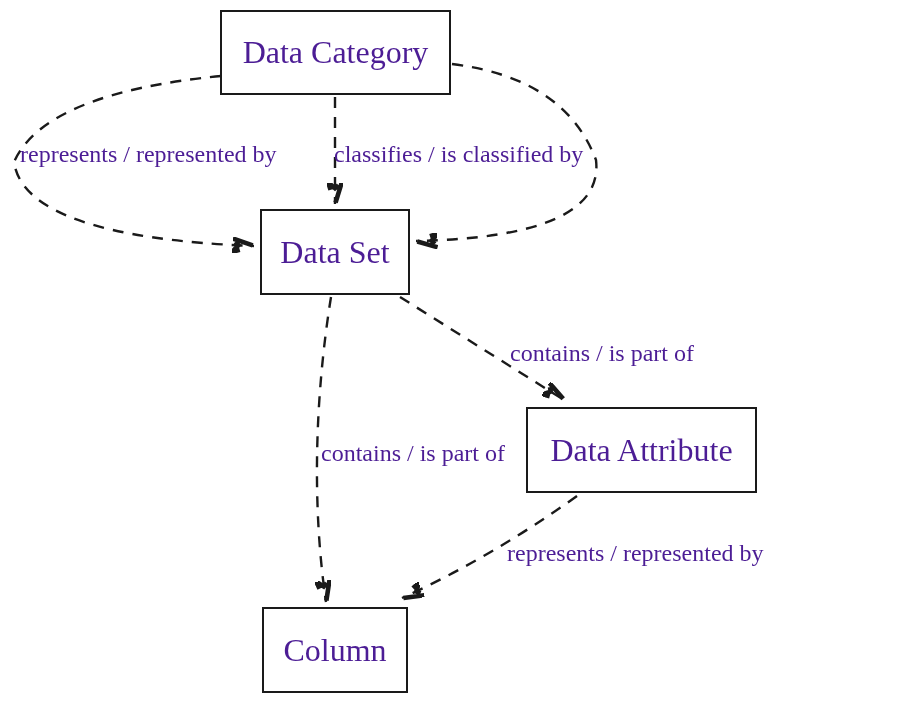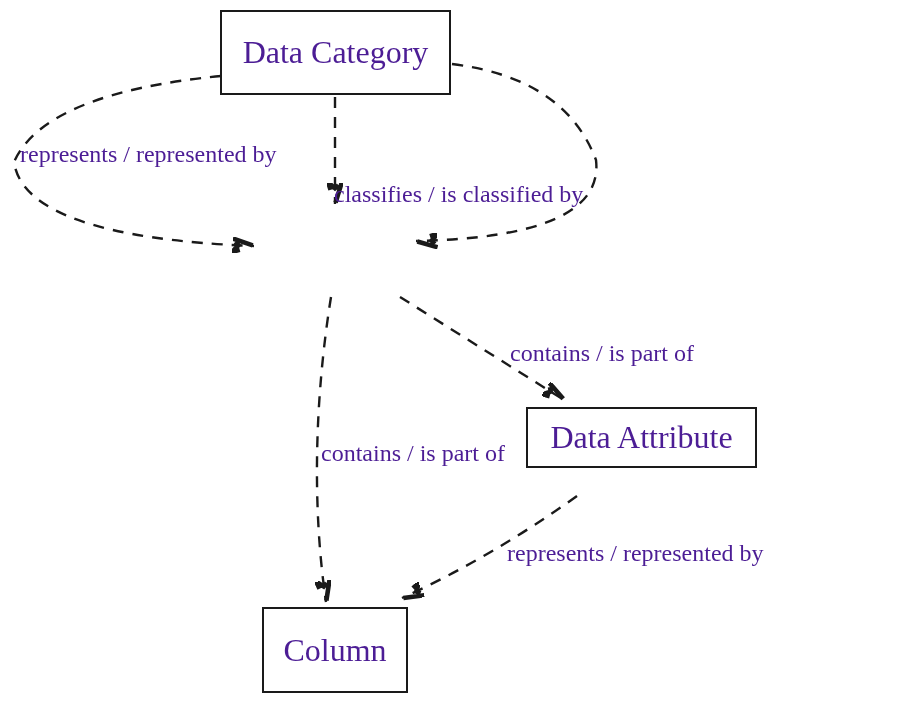--- a/index.html
+++ b/index.html
@@ -30,30 +30,30 @@
     background: #ffffff;
     border: 2.5px solid #1a1a1a;
     display: flex;
     align-items: center;
     justify-content: center;
     font-size: 32px;
     white-space: nowrap;
   }
   .node-data-category { left: 220px; top: 10px;  width: 231px; height: 85px; }
   .node-data-set      { left: 260px; top: 209px; width: 150px; height: 86px; }
-  .node-data-attribute{ left: 526px; top: 407px; width: 231px; height: 61px; }
+  .node-data-attribute{ left: 526px; top: 407px; width: 231px; height: 86px; }
   .node-column        { left: 262px; top: 607px; width: 146px; height: 86px; }
   .edge-label {
     position: absolute;
     font-size: 24px;
     white-space: nowrap;
     background: transparent;
   }
   .lbl-represents-top  { left: 20px;  top: 141px; }
-  .lbl-classifies      { left: 334px; top: 141px; margin-top: 40px; }
+  .lbl-classifies      { left: 334px; top: 141px; }
   .lbl-categorizes     { left: 598px; top: 141px; }
   .lbl-contains-right  { left: 510px; top: 340px; }
   .lbl-contains-left   { left: 321px; top: 440px; }
   .lbl-represents-bot  { left: 507px; top: 540px; }
 </style>
 </head>
 <body>
 
 <div class="canvas">
 
@@ -74,20 +74,23 @@
 
     <path d="M 331,297 C 316,390 311,500 326,602" marker-end="url(#arrow)"></path>
 
     <path d="M 577,496 Q 490,558 402,598" marker-end="url(#arrow)"></path>
   </svg>
 
   <div class="node node-data-category">
     <span>Data Category</span>
   </div>
 
+  <div class="node node-data-set">
+    <span>Data Set</span>
+  </div>
 
   <div class="node node-data-attribute">
     <span>Data Attribute</span>
   </div>
 
   <div class="node node-column">
     <span>Column</span>
   </div>
 
   <div class="edge-label lbl-represents-top">represents / represented by</div>

